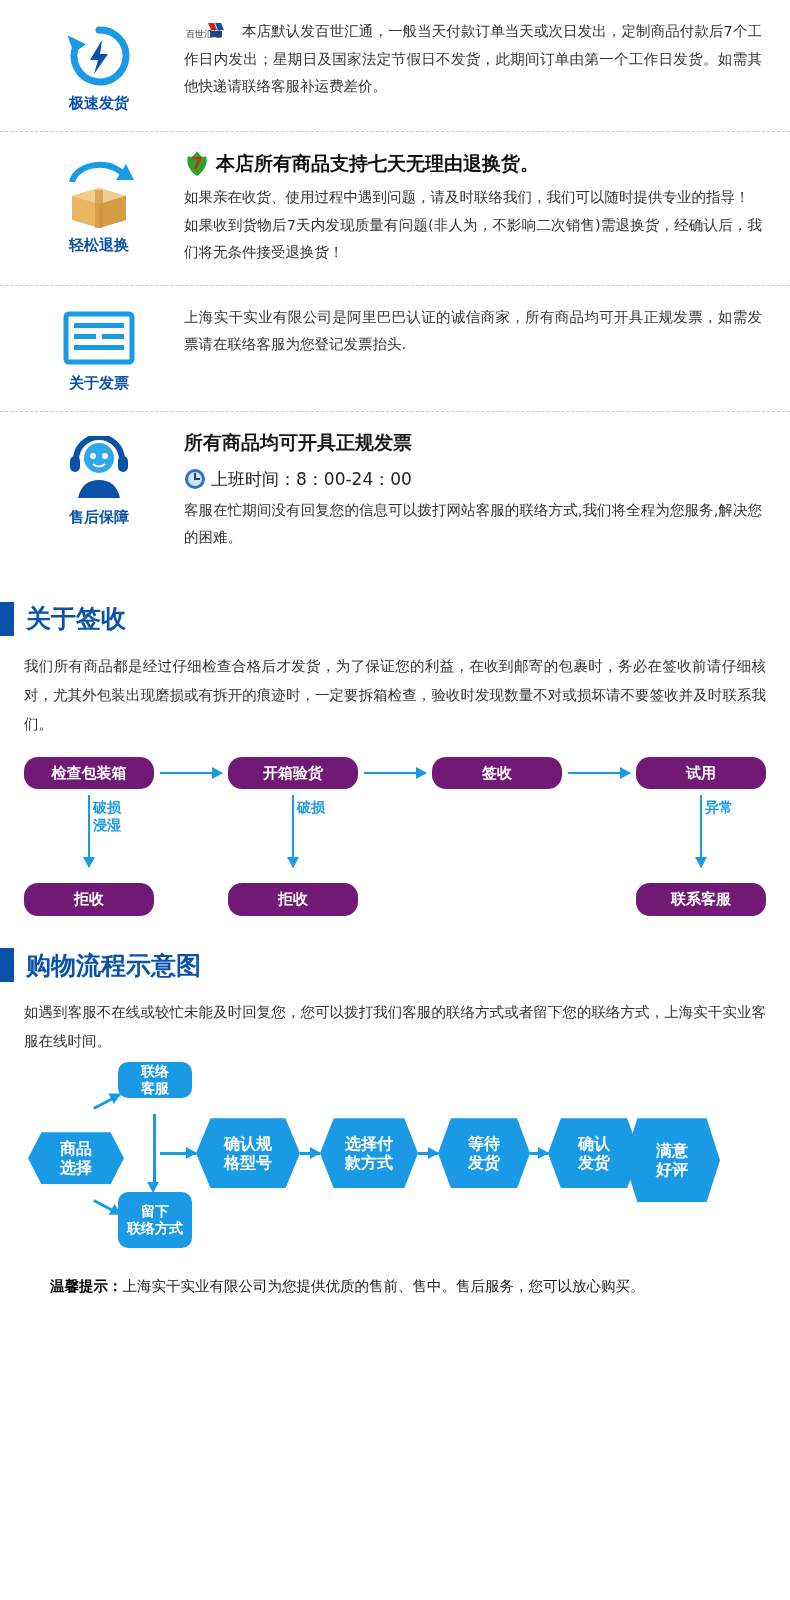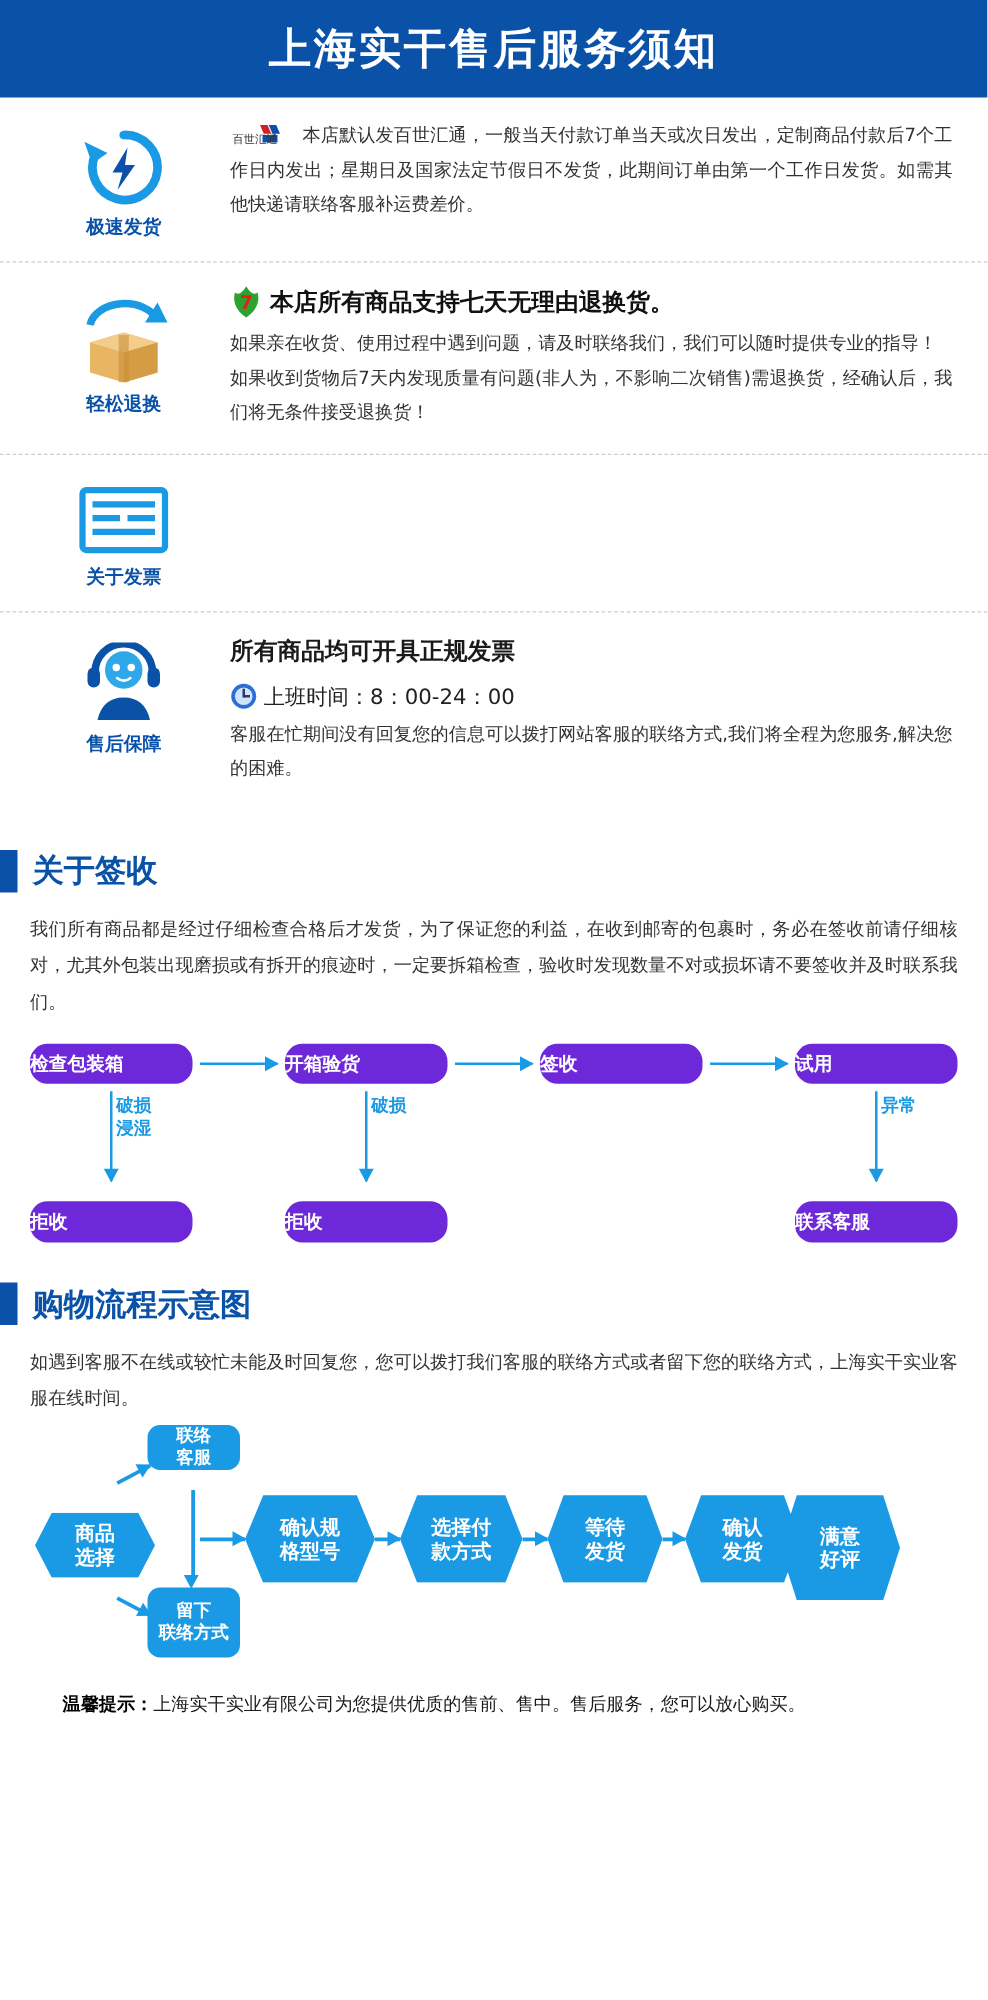--- a/index.html
+++ b/index.html
@@ -113,25 +113,26 @@
   }
 
   
   .flow-wrap { position: relative; padding: 18px 24px 10px 24px; }
   .flow-row {
     display: flex;
     align-items: center;
     justify-content: space-between;
   }
   .pill {
-    background: #6d28d9;
+    background: #701a75;
     color: #fff;
     font-size: 15px;
     font-weight: bold;
     border-radius: 14px;
+    text-align: center;
     padding: 7px 0;
     width: 130px;
     line-height: 1.25;
   }
   .arrow-h {
     flex: 1;
     height: 2px;
     background: #1a9ae4;
     position: relative;
     margin: 0 6px;
@@ -237,23 +238,20 @@
     line-height: 2.0;
     color: #1a1a1a;
   }
   .tip b { color: #000; }
 </style>
 </head>
 <body>
 
 <div class="page">
 
-  <div class="banner">
-    <div class="banner-title">上海实干售后服务须知</div>
-  </div>
 
   <div class="service-list">
 
     <div class="service-row">
       <div class="srv-icon">
         <svg width="70" height="62" viewBox="0 0 70 62">
           <path d="M35 6 A26 26 0 1 1 12 22" fill="none" stroke="#1a9ae4" stroke-width="7" stroke-linecap="round"></path>
           <polygon points="10,8 20,26 5,26" fill="#1a9ae4" transform="rotate(-35 12 20)"></polygon>
           <polygon points="38,16 26,36 34,36 30,50 44,30 36,30" fill="#0a52a8"></polygon>
         </svg>
@@ -302,20 +300,23 @@
     <div class="service-row">
       <div class="srv-icon">
         <svg width="74" height="56" viewBox="0 0 74 56">
           <rect x="4" y="4" width="66" height="48" rx="3" fill="none" stroke="#1a9ae4" stroke-width="5"></rect>
           <rect x="12" y="13" width="50" height="5" fill="#1a9ae4"></rect>
           <rect x="12" y="24" width="22" height="5" fill="#1a9ae4"></rect>
           <rect x="40" y="24" width="22" height="5" fill="#1a9ae4"></rect>
           <rect x="12" y="35" width="50" height="5" fill="#1a9ae4"></rect>
         </svg>
         <div class="srv-icon-label">关于发票</div>
+      </div>
+      <div class="srv-body">
+        <div class="srv-text">上海实干实业有限公司是阿里巴巴认证的诚信商家，所有商品均可开具正规发票，如需发票请在联络客服为您登记发票抬头.</div>
       </div>
     </div>
 
     <div class="service-row">
       <div class="srv-icon">
         <svg width="74" height="64" viewBox="0 0 74 64">
           <circle cx="37" cy="22" r="15" fill="#2ea8e8"></circle>
           <circle cx="31" cy="20" r="3" fill="#ffffff"></circle>
           <circle cx="43" cy="20" r="3" fill="#ffffff"></circle>
           <path d="M31 28 q6 5 12 0" stroke="#fff" stroke-width="2" fill="none"></path>

